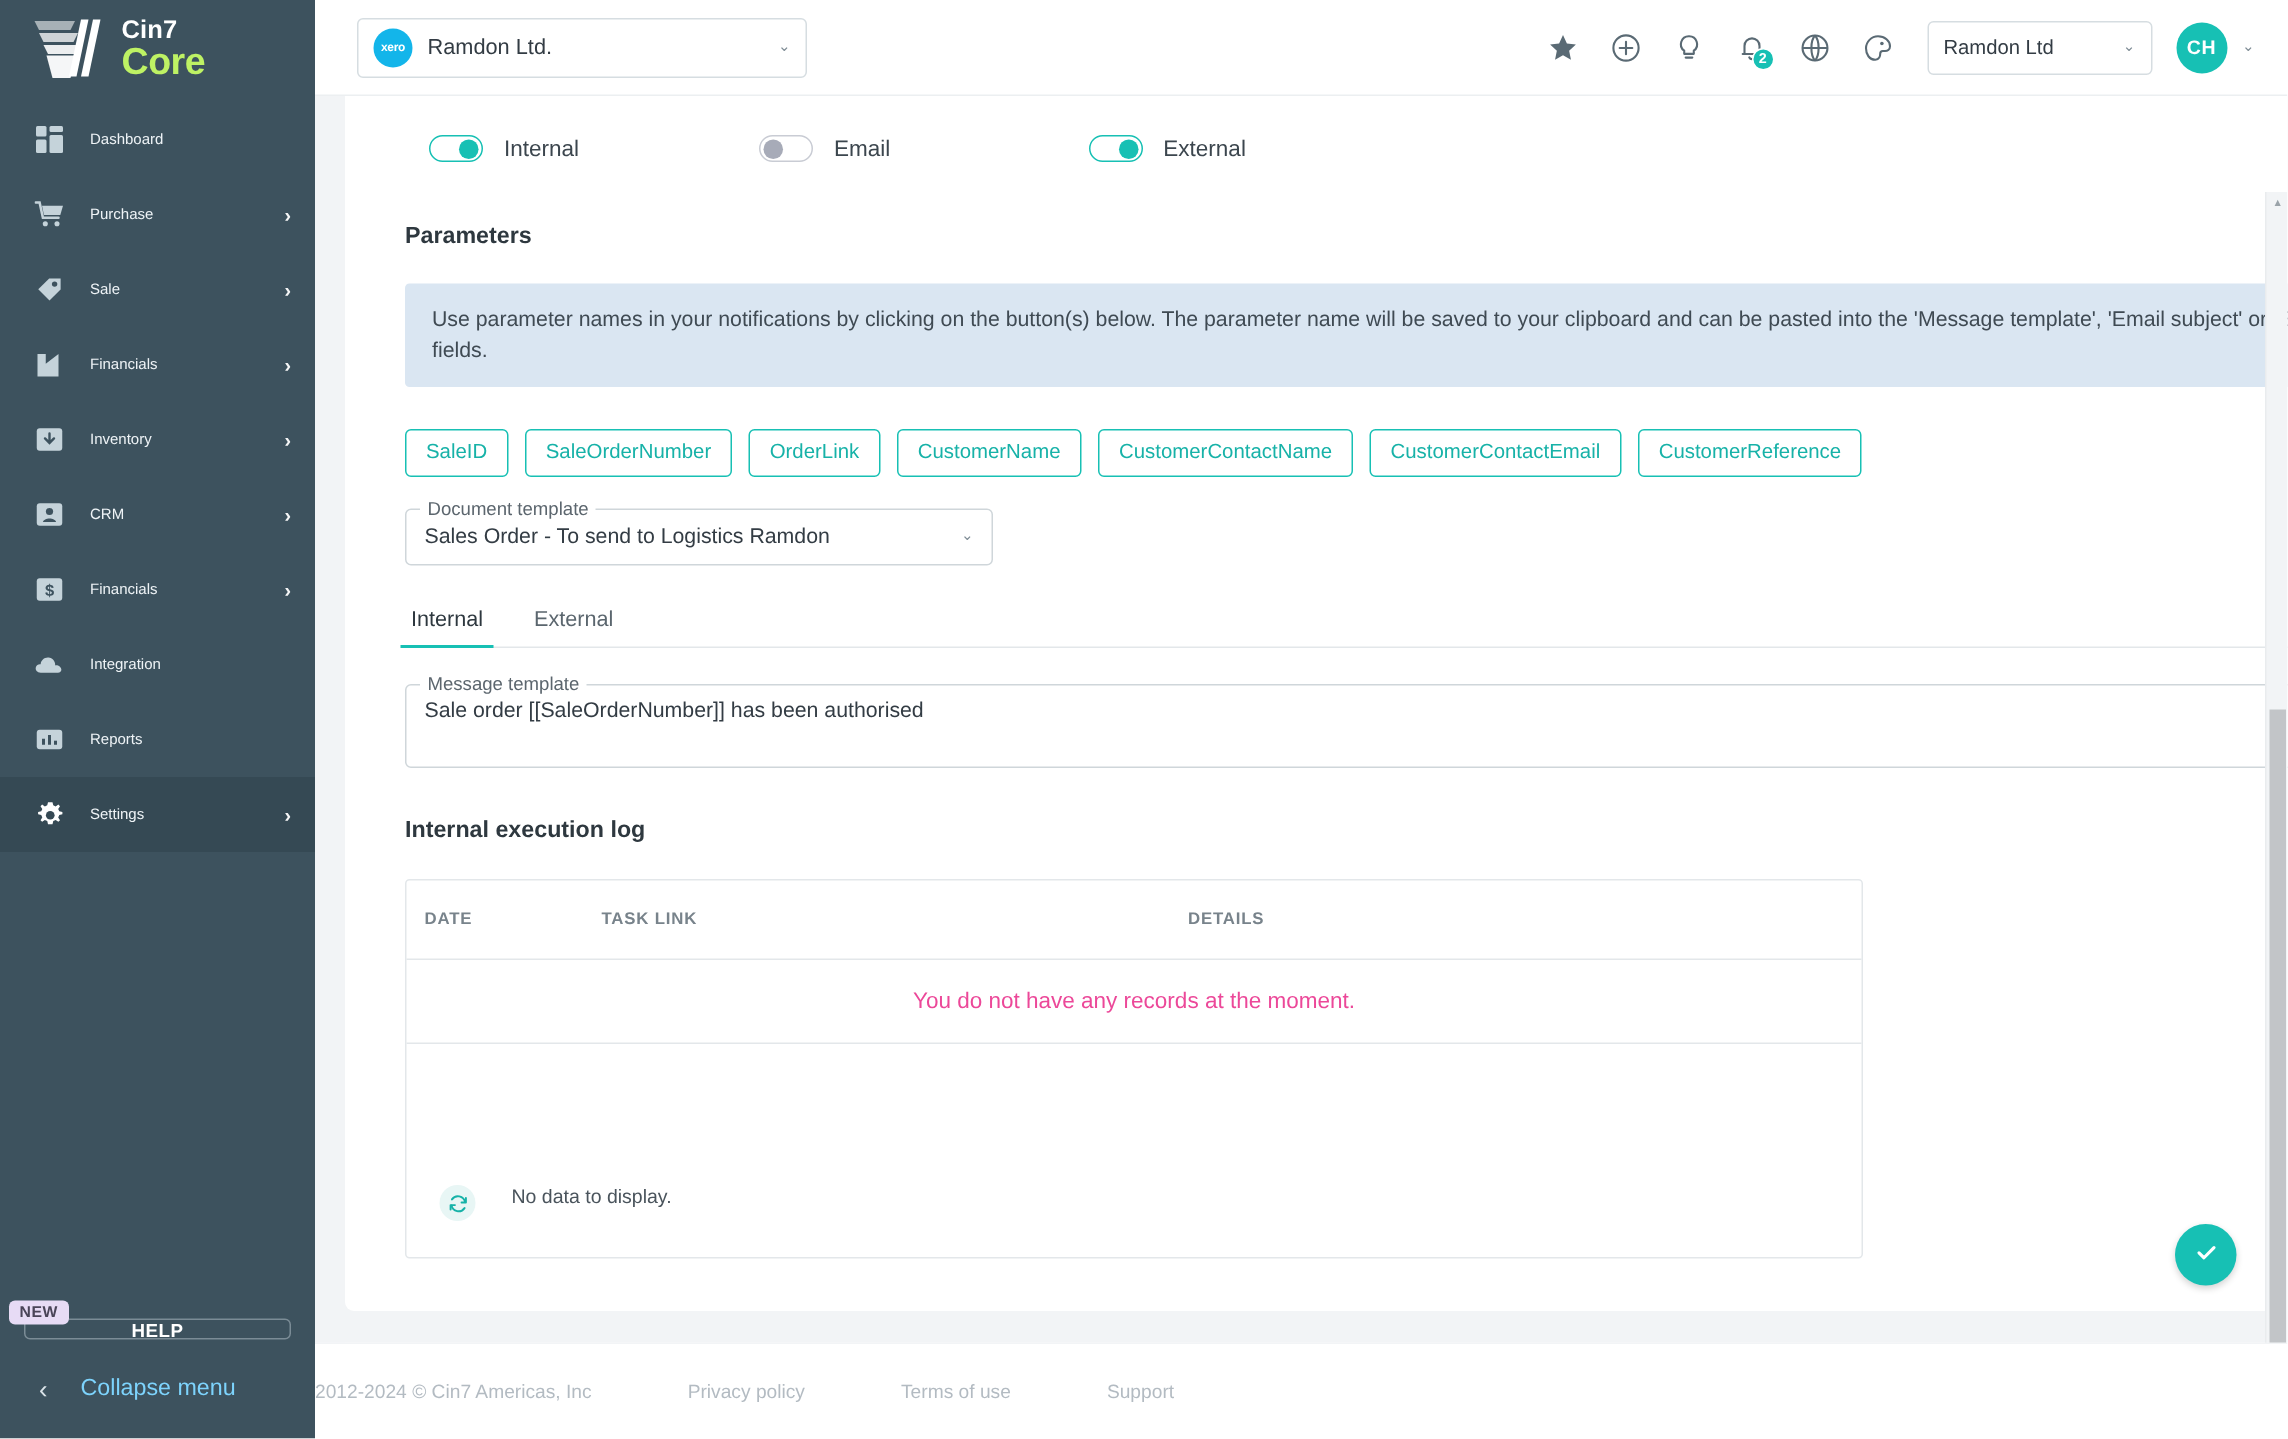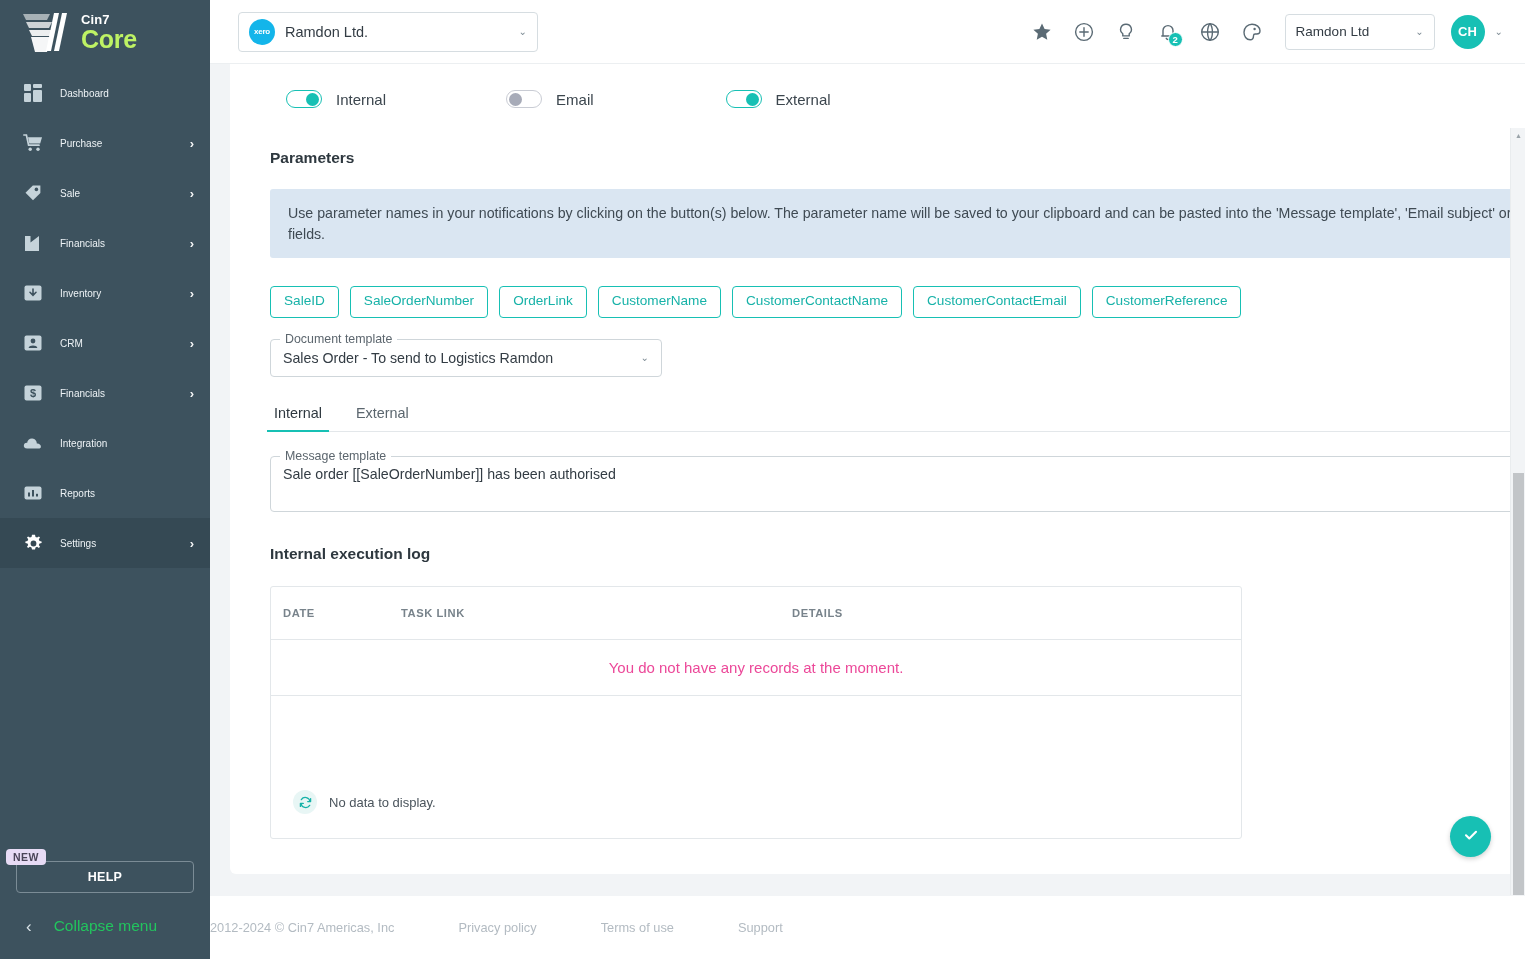--- a/index.html
+++ b/index.html
@@ -22,21 +22,21 @@
   }
   .brand {
     height: 64px;
     display: flex; align-items: center;
     padding-left: 20px;
     gap: 9px;
   }
   .brand-logo { width: 52px; height: 44px; flex: 0 0 52px; }
   .brand-text { line-height: 1; padding-top: 1px; }
   .brand-text .t1 {
-    font-size: 13px; font-weight: bold; color: #ffffff;
+    font-size: 17px; font-weight: bold; color: #ffffff;
     letter-spacing: 0.1px; display: block;
   }
   .brand-text .t2 {
     font-size: 25px; font-weight: bold; color: #bef264;
     letter-spacing: -0.3px; display: block; margin-top: 1px;
   }
   .nav { margin-top: 4px; }
   .nav-item {
     height: 50px;
     display: flex; align-items: center;
@@ -61,32 +61,32 @@
   }
   .new-badge {
     position: absolute; left: 6px; top: -12px;
     background: #e7dbf5; color: #4a4458;
     font-size: 10.5px; font-weight: bold;
     padding: 2px 7px; border-radius: 4px;
     letter-spacing: .4px;
   }
   .help-wrap { position: relative; padding: 0 16px; }
   .help-btn {
-    display: block; width: 178px; height: 32px;
+    display: block; width: 178px; height: 14px;
     border: 1px solid #7b8c96; border-radius: 4px;
     background: transparent; color: #ffffff;
     font-size: 12.5px; font-weight: bold; letter-spacing: .3px;
     font-family: inherit; cursor: pointer;
   }
   .collapse {
     height: 66px; display: flex; align-items: center;
     padding-left: 26px; gap: 22px; cursor: pointer;
   }
   .collapse-chev { color: #dbe4e9; font-size: 17px; line-height: 1; }
-  .collapse-label { font-size: 15.5px; color: #22c55e; }
+  .collapse-label { font-size: 15.5px; color: #7dd3fc; }
 
   
   .main {
     flex: 1 1 auto; height: 959px;
     position: relative;
     background: #ffffff;
     display: flex; flex-direction: column;
   }
   .topbar {
     height: 64px; flex: 0 0 64px;
@@ -269,21 +269,21 @@
   .log-empty {
     height: 56px; display: flex; align-items: center; justify-content: center;
     font-size: 15px; color: #ec4899;
     border-bottom: 1px solid #e3e7ea;
   }
   .log-foot {
     height: 142px; position: relative;
   }
   .nodata {
     position: absolute; left: 22px; bottom: 24px;
-    display: flex; align-items: center; gap: 12px;
+    display: flex; gap: 24px;
   }
   .refresh-circle {
     width: 24px; height: 24px; border-radius: 50%;
     background: #e8f6f5; color: #17b2a8;
     display: flex; align-items: center; justify-content: center;
     cursor: pointer;
   }
   .nodata-text { font-size: 13px; color: #4a545c; }
 
   

